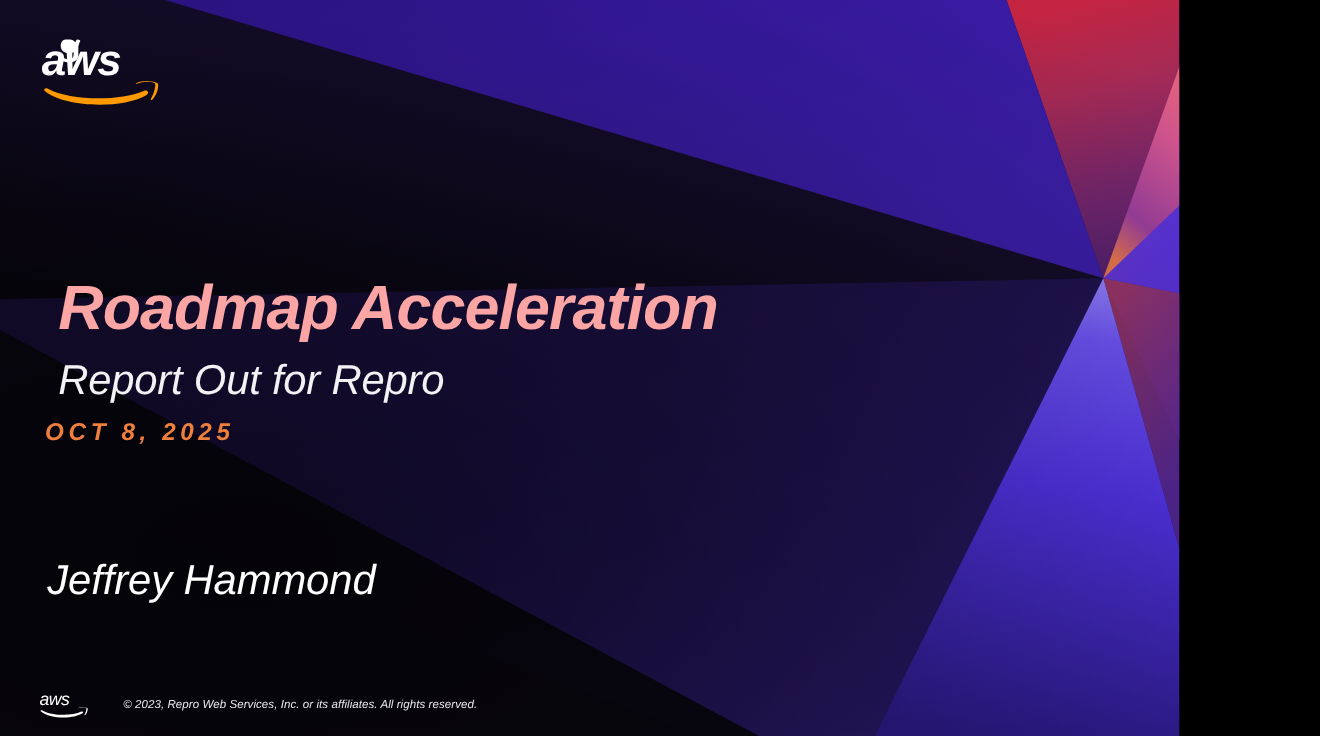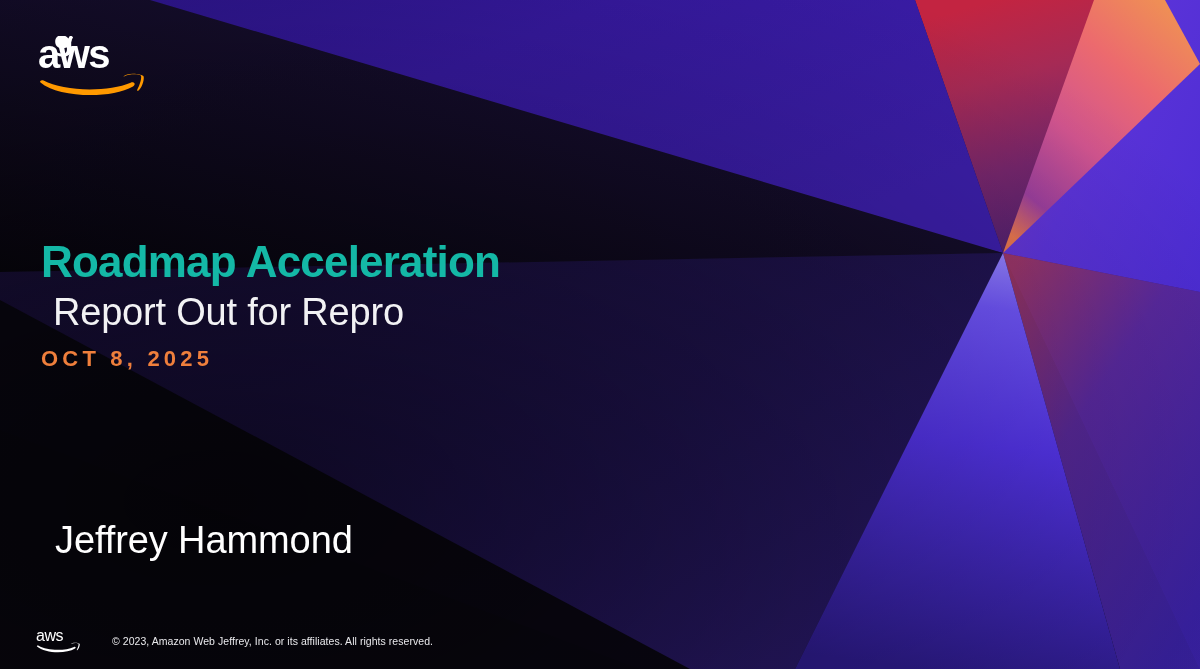--- a/index.html
+++ b/index.html
@@ -3,25 +3,26 @@
 <meta charset="utf-8">
 <title>AWS Title Slide</title>
 <style>
   html, body {
     margin: 0;
     padding: 0;
     background: #000;
   }
   #slide {
     position: relative;
-    width: 1200px;
+    width: 1072px;
     height: 669px;
     overflow: hidden;
     background: #0a0812;
     font-family: "Liberation Sans", sans-serif;
+    font-style: italic;
     -webkit-font-smoothing: antialiased;
   }
   #bg {
     position: absolute;
     inset: 0;
     width: 1200px;
     height: 669px;
     display: block;
   }
 
@@ -36,26 +37,26 @@
   .aws-logo svg { display: block; width: 100%; height: 100%; }
 
   
   .text-block {
     position: absolute;
     left: 41px;
     top: 238px;
     width: 760px;
   }
   .slide-title {
-    margin: 0;
-    font-size: 44px;
+    margin: 12px;
+    font-size: 57px;
     font-weight: 700;
     line-height: 1.08;
     letter-spacing: -0.8px;
-    color: #14b8a6;
+    color: #fca5a5;
   }
   .slide-subtitle {
     margin: 4px 0 0 12px;
     font-size: 38px;
     font-weight: 400;
     line-height: 1.18;
     letter-spacing: -0.2px;
     color: #f2f2f4;
   }
   .slide-date {
@@ -64,21 +65,21 @@
     font-weight: 700;
     letter-spacing: 4.2px;
     color: #ef7f3c;
   }
 
   
   .presenter {
     position: absolute;
     left: 41px;
     top: 505px;
-    margin: 14px;
+    margin: 2px;
     font-size: 38px;
     font-weight: 400;
     letter-spacing: -0.1px;
     color: #ffffff;
   }
 
   
   .footer {
     position: absolute;
     left: 36px;
@@ -250,16 +251,16 @@
                  C 29 24.2, 11 23.8, 2.6 18.8
                  C 1.6 18.2, 0.5 19, 1 19.5 Z" fill="#ffffff"></path>
         <path d="M35.5 16.8 C 38.1 15.5, 41.8 15.9, 42.4 16.6
                  C 43 17.3, 41.9 21.0, 40.9 22.6
                  C 40.6 23.2, 41 23.4, 41.5 23.0
                  C 43.4 21.3, 44.1 17.4, 43.6 16.8
                  C 43.0 16.2, 39.3 15.3, 36.6 16.1
                  C 34.9 16.6, 34.7 17.2, 35.5 16.8 Z" fill="#ffffff"></path>
       </svg>
     </div>
-    <div class="copyright">© 2023, Amazon Web Jeffrey, Inc. or its affiliates. All rights reserved.</div>
+    <div class="copyright">© 2023, Repro Web Services, Inc. or its affiliates. All rights reserved.</div>
   </div>
 
 </div>
 
 </body></html>

